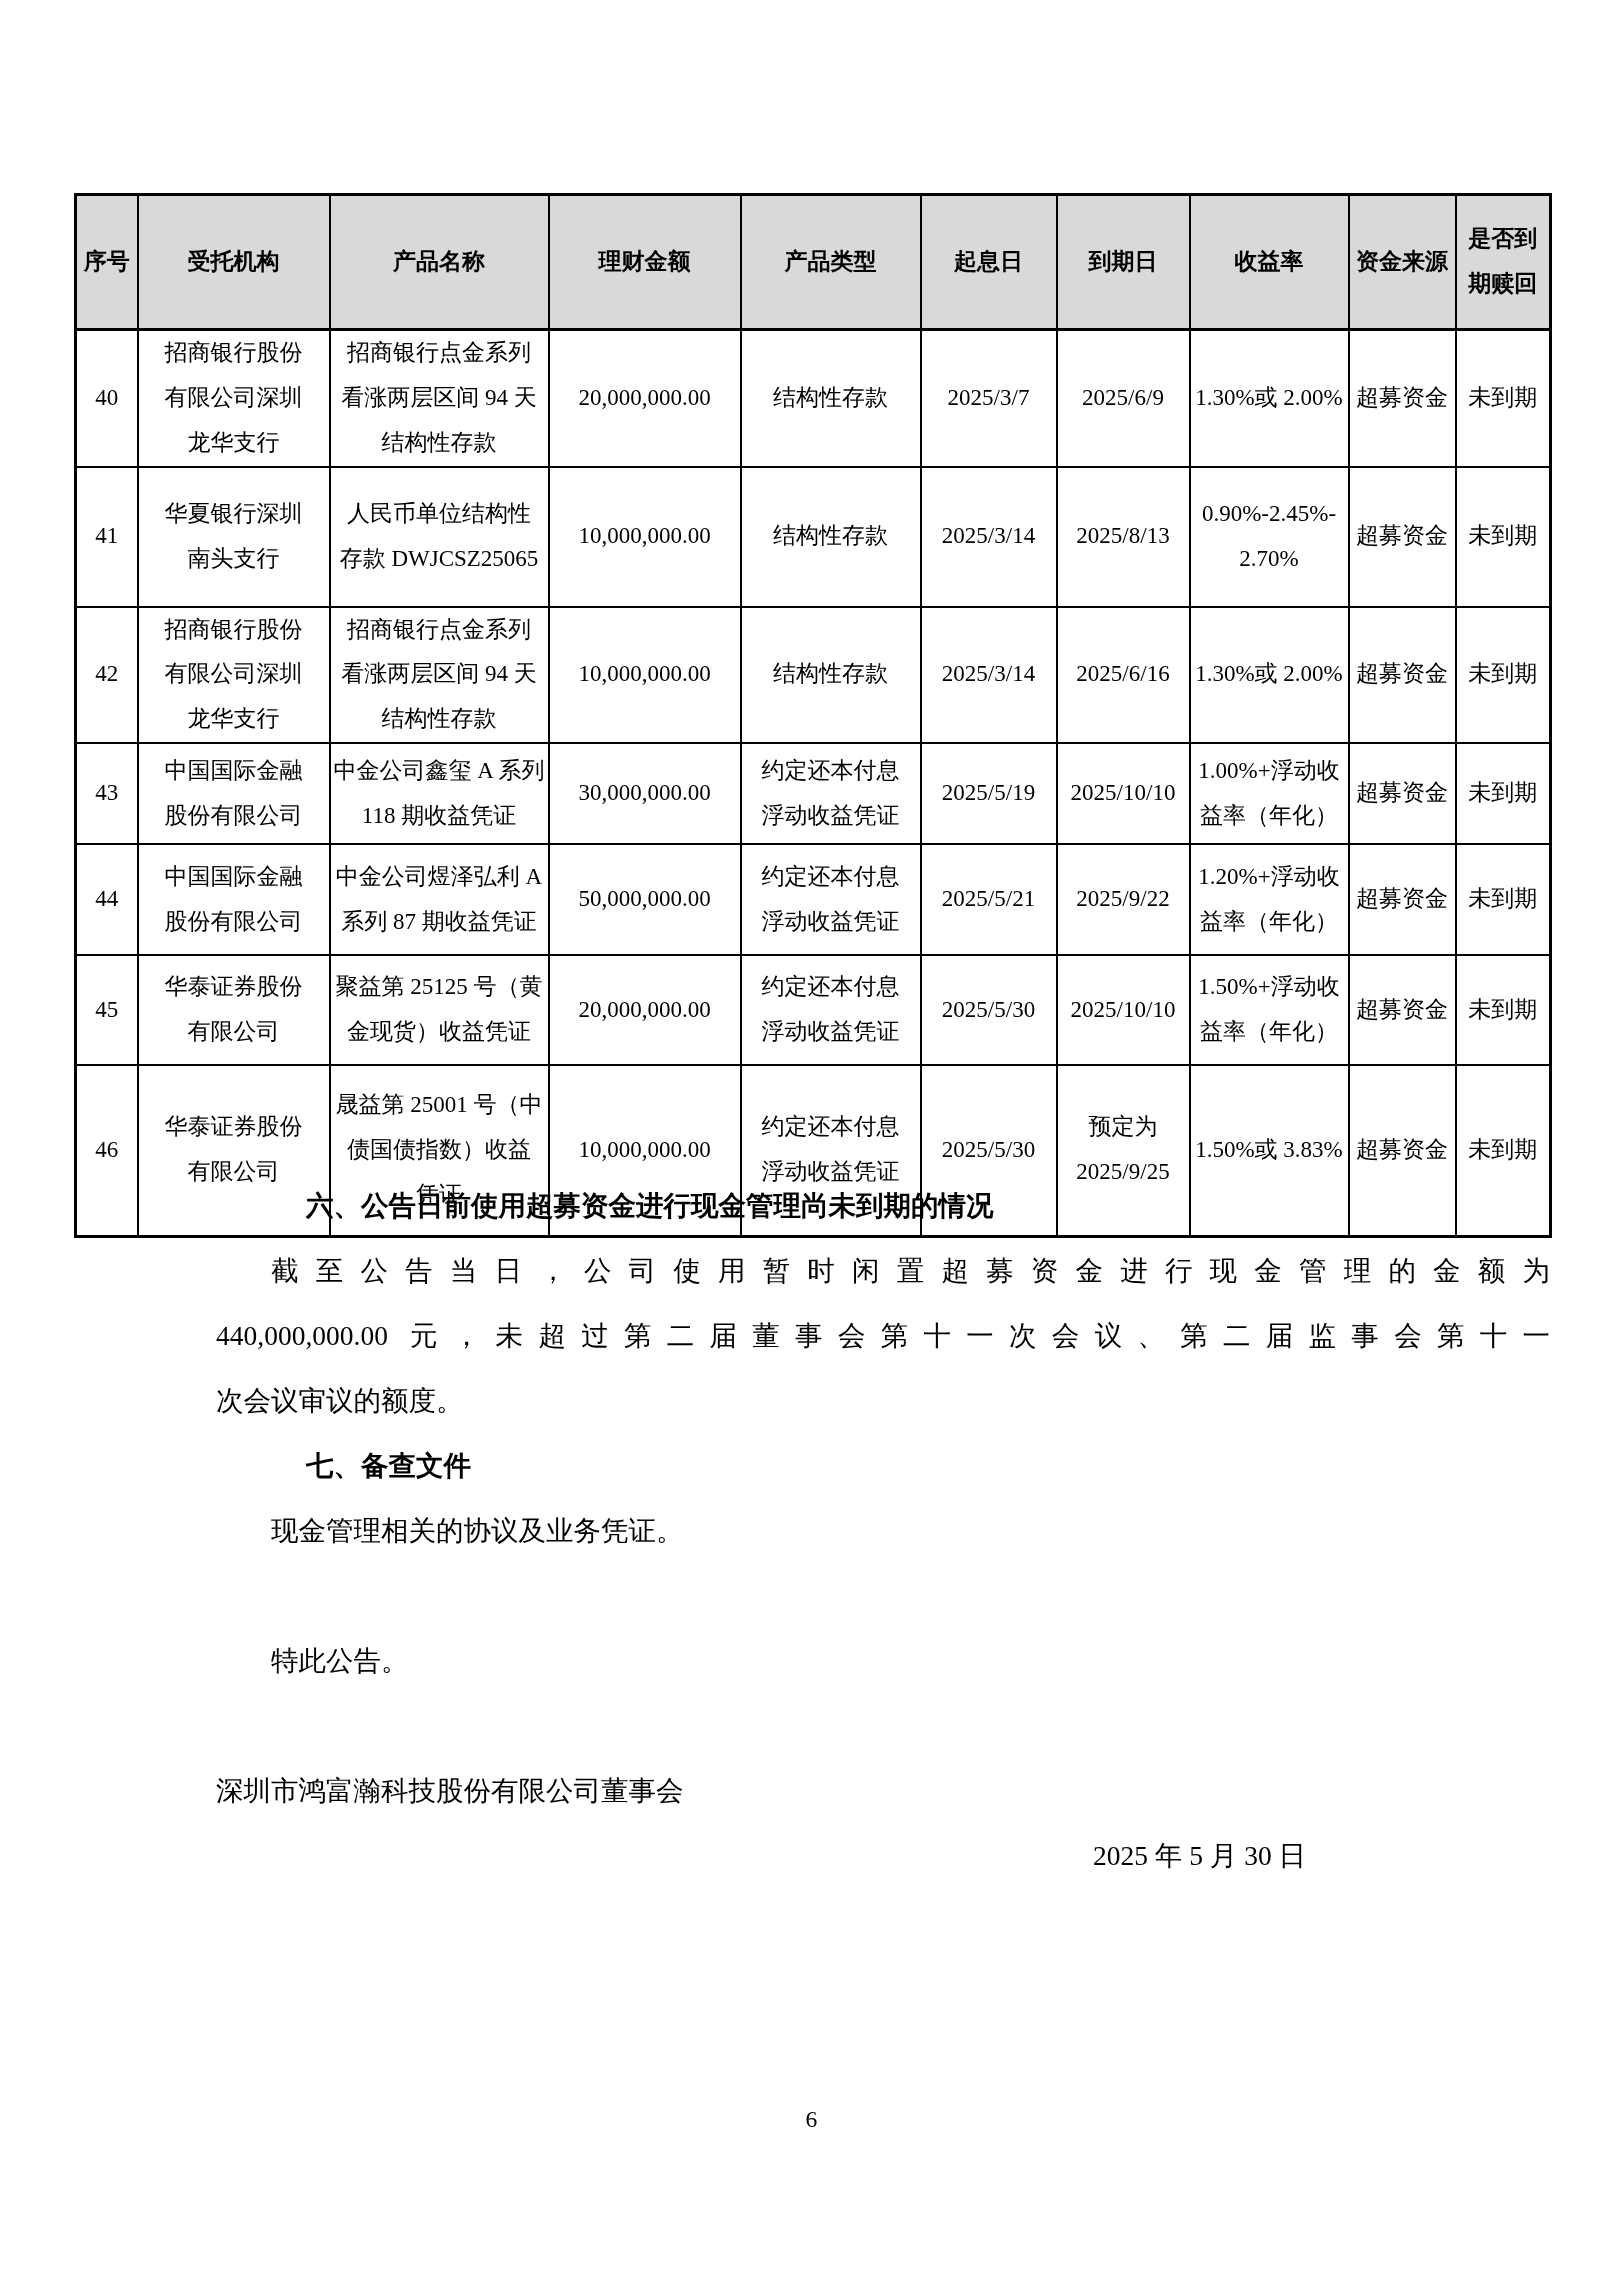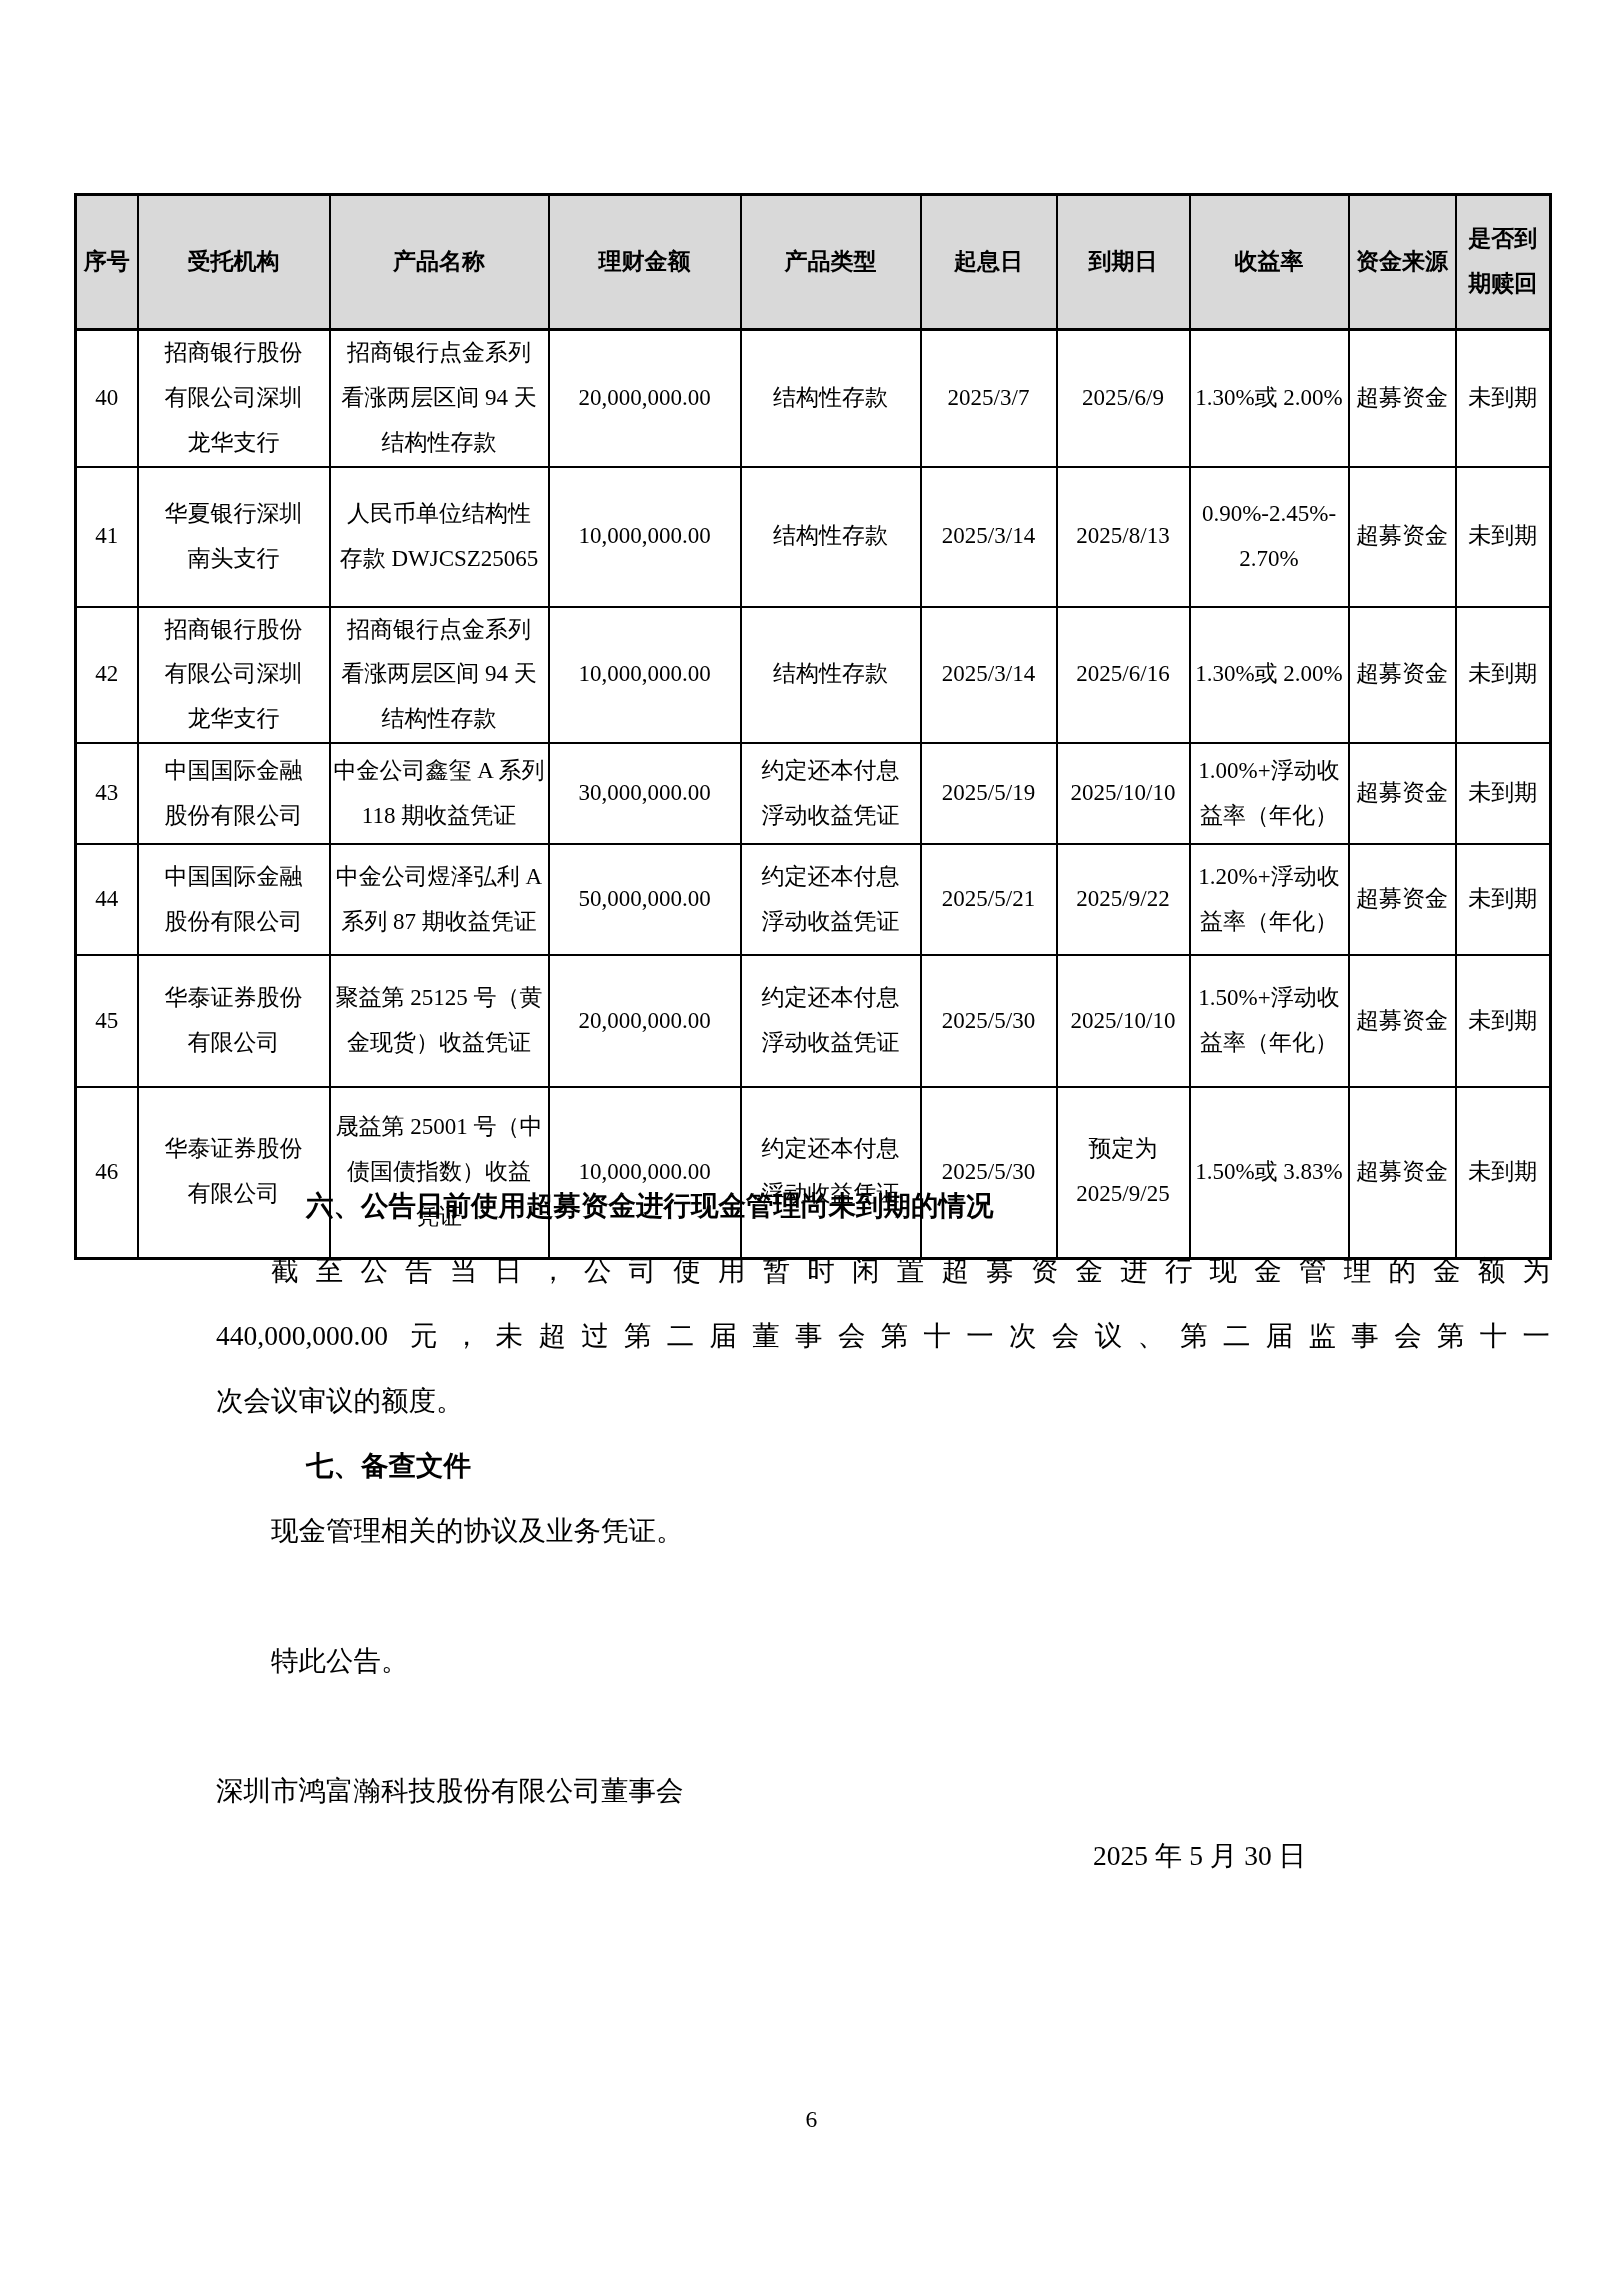--- a/index.html
+++ b/index.html
@@ -28,21 +28,21 @@
     background: #d9d9d9;
     font-weight: bold;
     border-bottom: 3.3px solid #000;
   }
   tr.hdr  { height: 135px; }
   tr.r40  { height: 134px; }
   tr.r41  { height: 140px; }
   tr.r42  { height: 134px; }
   tr.r43  { height: 101px; }
   tr.r44  { height: 111px; }
-  tr.r45  { height: 132px; }
+  tr.r45  { height: 110px; }
   tr.r46  { height: 171px; }
 
   
   .textblock {
     position: absolute; left: 216px; top: 1173px; width: 1334px;
     font-size: 27.5px;
   }
   .tline { line-height: 65px; }
   .sec-heading {
     font-family: "Liberation Sans", "DejaVu Sans", sans-serif;

